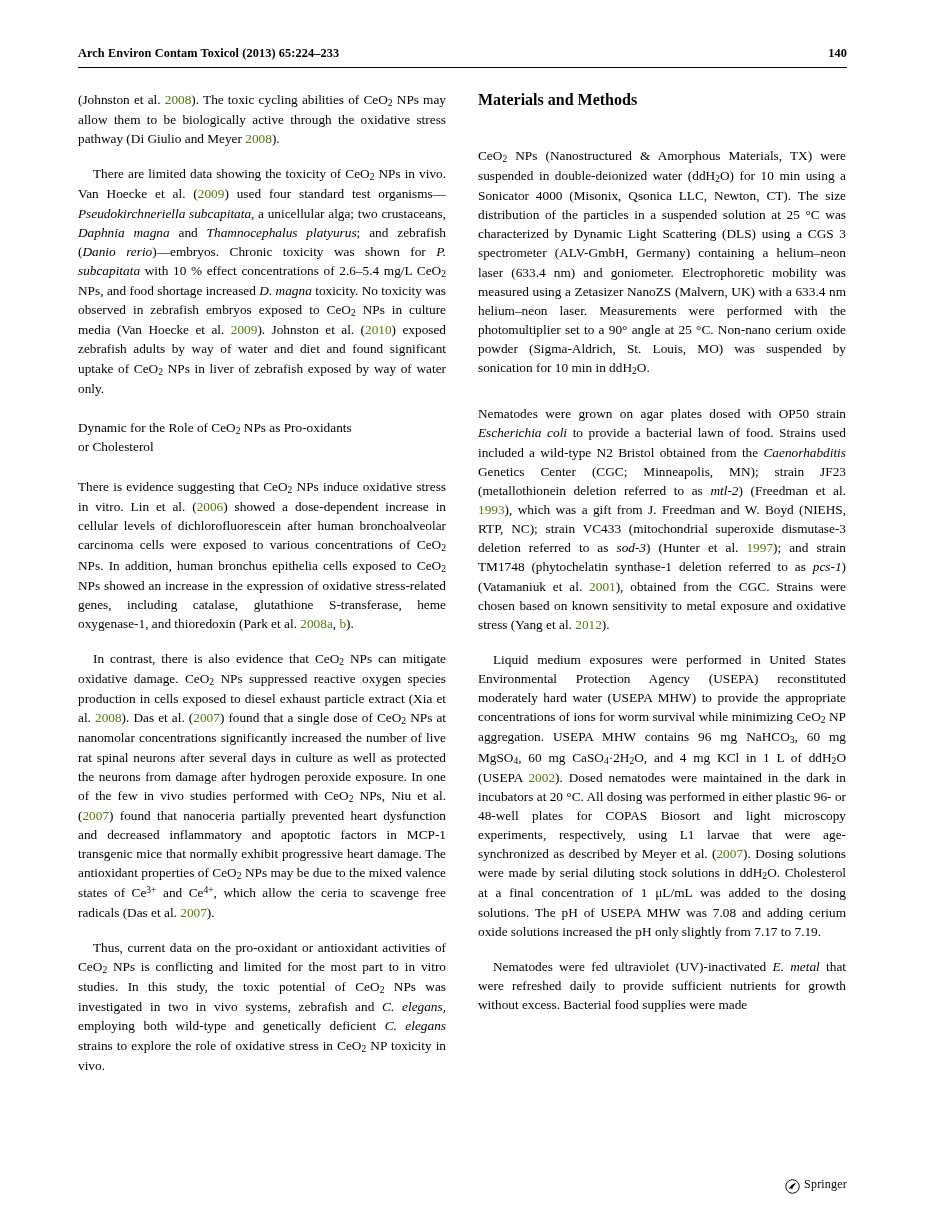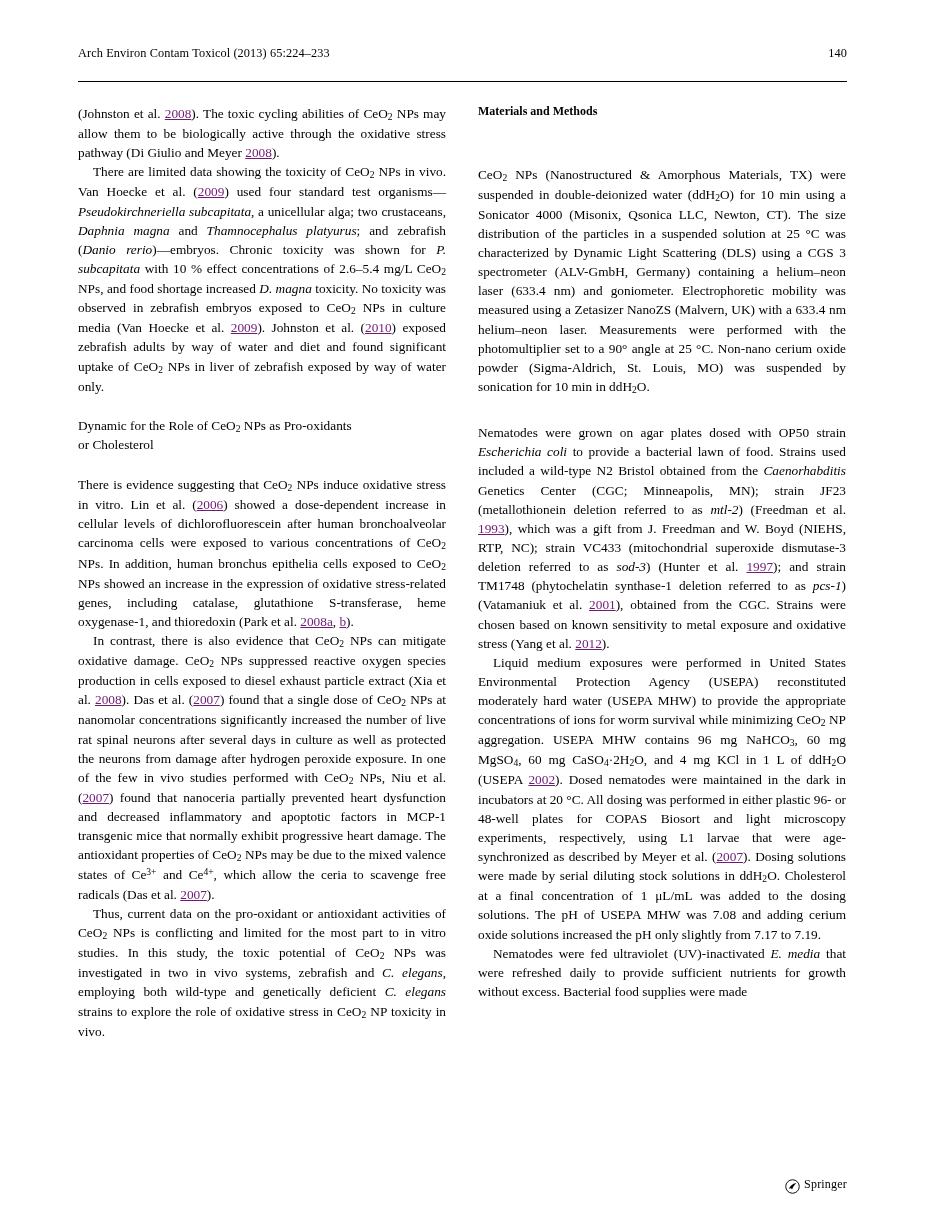--- a/index.html
+++ b/index.html
@@ -20,22 +20,23 @@
     height: 1230px;
     box-sizing: border-box;
     padding: 46px 78px 30px 78px;
   }
   .running-head {
     display: flex;
     justify-content: space-between;
     align-items: center;
     font-size: 12.3px;
     letter-spacing: 0.1px;
-    padding-bottom: 20px;
+    padding-bottom: 6px;
     border-bottom: 1px solid #000;
+    font-weight: bold;
   }
   .running-head .journal {
     font-family: "Liberation Serif", serif;
   }
   .running-head .pageno {
     font-family: "Liberation Serif", serif;
   }
   .columns {
     display: flex;
     gap: 32px;
@@ -49,40 +50,40 @@
     font-size: 13.3px;
     line-height: 1.44;
     text-align: justify;
     text-justify: inter-word;
     hyphens: auto;
   }
   p.indent {
     text-indent: 15px;
   }
   p + p {
-    margin-top: 0;
+    margin-top: 16px;
   }
   .gap-sm { height: 9px; }
   .gap-md { height: 17px; }
   .gap-lg { height: 21px; }
   h2.section {
-    font-size: 12px;
+    font-size: 16px;
     font-weight: bold;
-    margin: 0 0 27px 0;
+    margin: 0 0 17px 0;
     line-height: 1.3;
   }
   h3.subsection {
     font-size: 13.3px;
     font-weight: normal;
     margin: 0 0 12px 0;
     line-height: 1.4;
   }
   h3.subsection .ital { font-style: italic; }
   .ital { font-style: italic; }
-  .blue { color: #701a75; text-decoration: underline; }
+  .blue { color: #4d7c0f; }
   sub { font-size: 0.72em; vertical-align: -0.24em; }
   sup { font-size: 0.72em; vertical-align: 0.45em; }
   .footer {
     position: absolute;
     right: 78px;
     bottom: 38px;
     font-size: 13px;
     display: flex;
     align-items: center;
     gap: 4px;
@@ -144,21 +145,21 @@
 
       <div class="gap-md"></div>
 
 
       <div class="gap-sm"></div>
 
       <p><span>Nematodes were grown on agar plates dosed with OP50 strain </span><span class="ital">Escherichia coli</span><span> to provide a bacterial lawn of food. Strains used included a wild-type N2 Bristol obtained from the </span><span class="ital">Caenorhabditis</span><span> Genetics Center (CGC; Minneapolis, MN); strain JF23 (metallothionein deletion referred to as </span><span class="ital">mtl-2</span><span>) (Freedman et al. </span><span class="blue">1993</span><span>), which was a gift from J. Freedman and W. Boyd (NIEHS, RTP, NC); strain VC433 (mitochondrial superoxide dismutase-3 deletion referred to as </span><span class="ital">sod-3</span><span>) (Hunter et al. </span><span class="blue">1997</span><span>); and strain TM1748 (phytochelatin synthase-1 deletion referred to as </span><span class="ital">pcs-1</span><span>) (Vatamaniuk et al. </span><span class="blue">2001</span><span>), obtained from the CGC. Strains were chosen based on known sensitivity to metal exposure and oxidative stress (Yang et al. </span><span class="blue">2012</span><span>).</span></p>
 
       <p class="indent"><span>Liquid medium exposures were performed in United States Environmental Protection Agency (USEPA) reconstituted moderately hard water (USEPA MHW) to provide the appropriate concentrations of ions for worm survival while minimizing CeO</span><sub>2</sub><span> NP aggregation. USEPA MHW contains 96 mg NaHCO</span><sub>3</sub><span>, 60 mg MgSO</span><sub>4</sub><span>, 60 mg CaSO</span><sub>4</sub><span>·2H</span><sub>2</sub><span>O, and 4 mg KCl in 1 L of ddH</span><sub>2</sub><span>O (USEPA </span><span class="blue">2002</span><span>). Dosed nematodes were maintained in the dark in incubators at 20 °C. All dosing was performed in either plastic 96- or 48-well plates for COPAS Biosort and light microscopy experiments, respectively, using L1 larvae that were age-synchronized as described by Meyer et al. (</span><span class="blue">2007</span><span>). Dosing solutions were made by serial diluting stock solutions in ddH</span><sub>2</sub><span>O. Cholesterol at a final concentration of 1 μL/mL was added to the dosing solutions. The pH of USEPA MHW was 7.08 and adding cerium oxide solutions increased the pH only slightly from 7.17 to 7.19.</span></p>
 
-      <p class="indent"><span>Nematodes were fed ultraviolet (UV)-inactivated </span><span class="ital">E. media</span><span> that were refreshed daily to provide sufficient nutrients for growth without excess. Bacterial food supplies were made</span></p>
+      <p class="indent"><span>Nematodes were fed ultraviolet (UV)-inactivated </span><span class="ital">E. metal</span><span> that were refreshed daily to provide sufficient nutrients for growth without excess. Bacterial food supplies were made</span></p>
 
     </div>
   </div>
 
   <div class="footer">
     <span class="springer-logo">
       <svg width="15" height="15" viewBox="0 0 16 16" xmlns="http://www.w3.org/2000/svg">
         <circle cx="8" cy="8" r="7.2" fill="none" stroke="#000" stroke-width="1"></circle>
         <path d="M4.3 10.6 C5.6 6.6, 9.4 4.6, 12 4.6 C10 6.2, 8.6 8.4, 7.6 11.2 C6.6 9.6, 5.4 9.4, 4.3 10.6 Z" fill="#000"></path>
       </svg>

